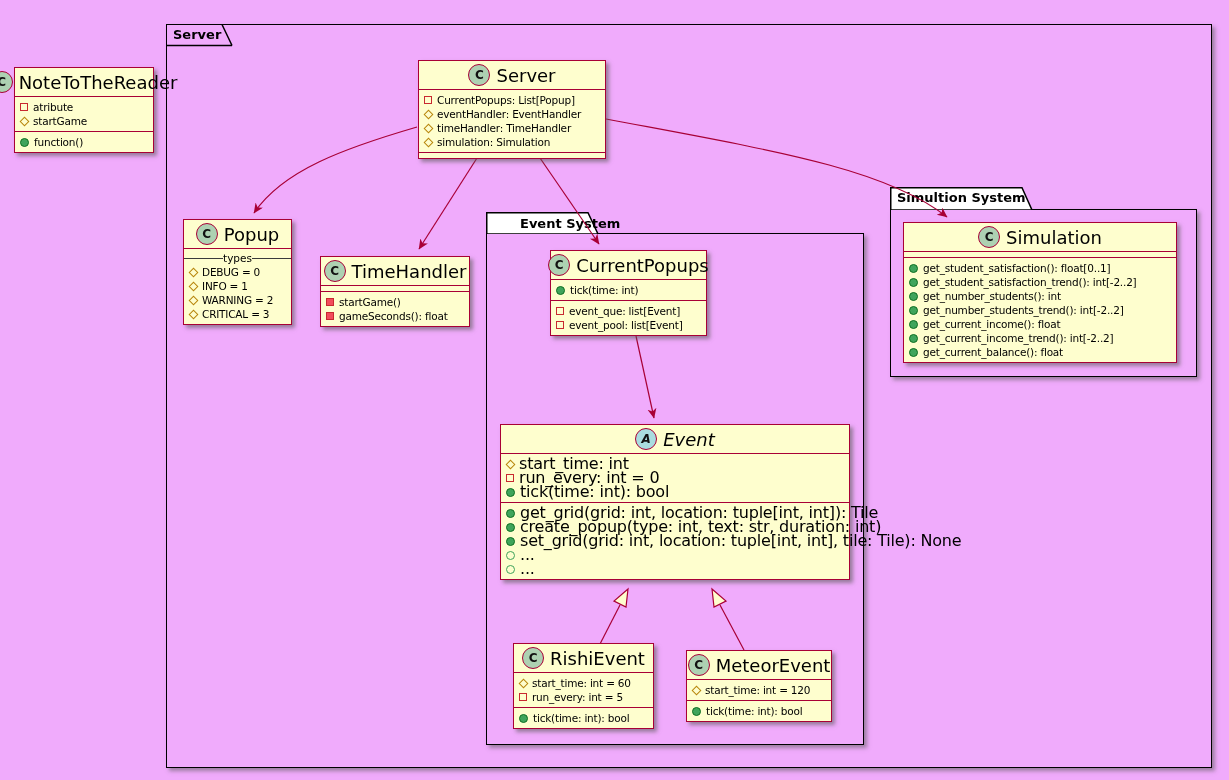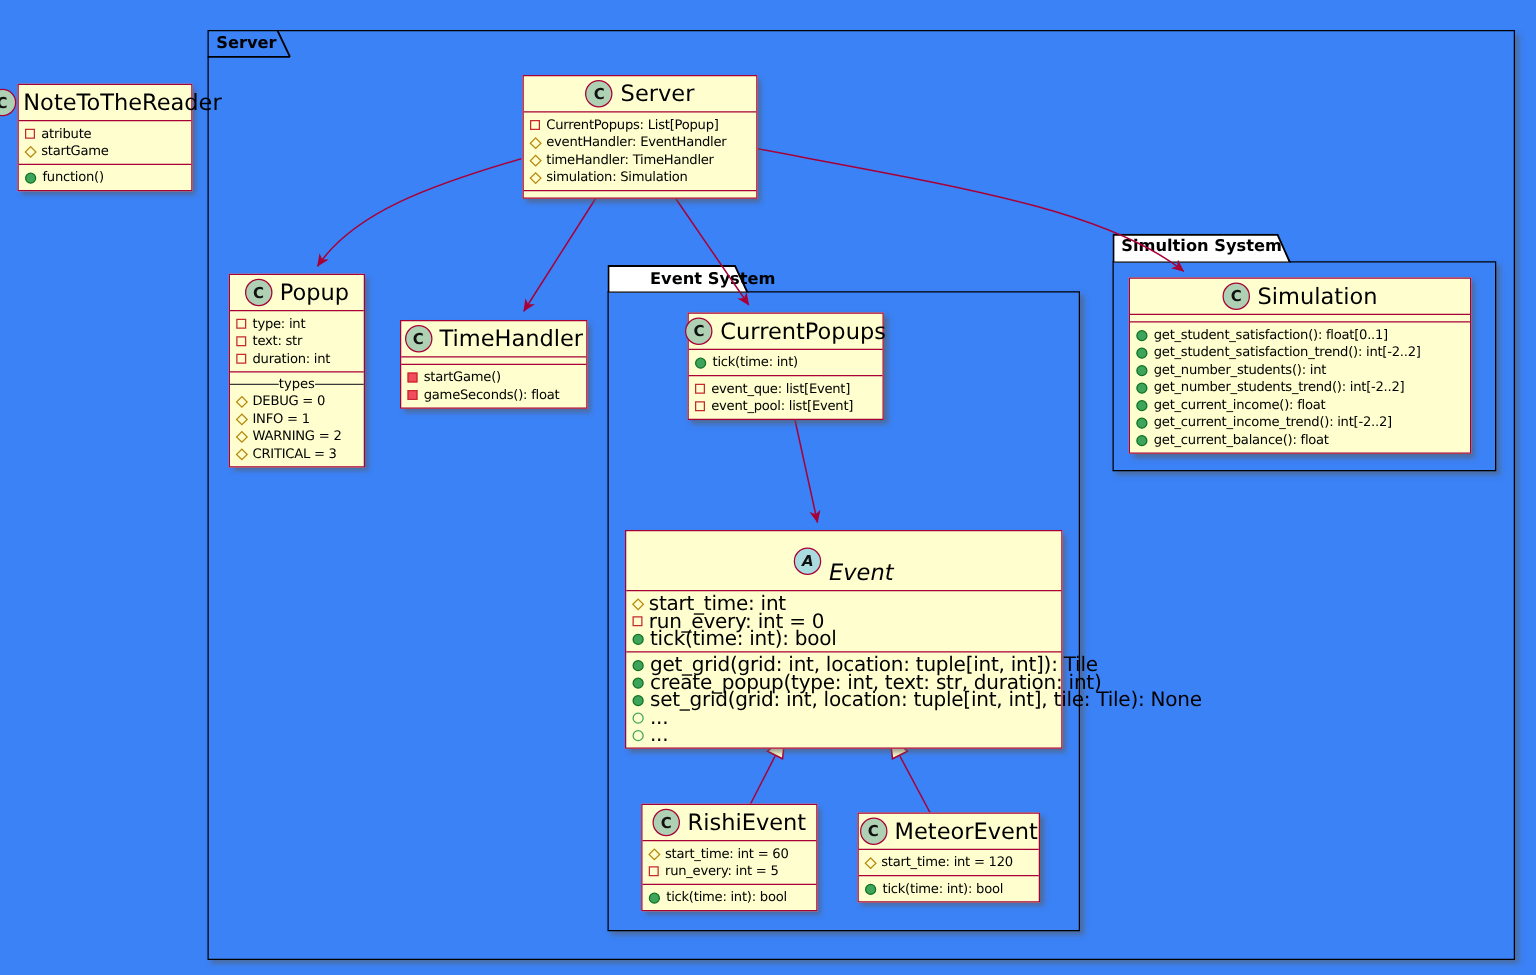--- a/index.html
+++ b/index.html
@@ -1,30 +1,30 @@
 <!DOCTYPE html>
 <html><head>
 <meta charset="utf-8">
 <style>
   html,body{margin:0;padding:0;background:#ffffff;}
-  #canvas{position:relative;width:1229px;height:780px;background:#3b82f6;overflow:hidden;
+  #canvas{position:relative;width:1229px;height:780px;background:#f0abfc;overflow:hidden;
           font-family:"DejaVu Sans","Liberation Sans",sans-serif;color:#000;}
   
   .pkg-body{position:absolute;border:1.5px solid #000;background:transparent;
             box-shadow:3px 3px 4px rgba(90,90,90,0.55);z-index:1;}
   .pkg-tab{position:absolute;z-index:2;}
   .pkg-label{position:absolute;z-index:3;font-weight:bold;font-size:13px;white-space:nowrap;}
   
   #arrows{position:absolute;left:0;top:0;z-index:4;}
   
   .cls{position:absolute;background:#FEFECE;border:1.5px solid #A80036;
        box-shadow:3px 3px 4px rgba(90,90,90,0.6);z-index:10;}
   .cls-header{display:flex;align-items:center;justify-content:center;gap:6px;padding:3px 8px;}
   .cls-name{font-size:18px;white-space:nowrap;}
-  .cls-name.abstract{font-style:italic;margin-top:20px;}
+  .cls-name.abstract{font-style:italic;}
   .circ{width:20px;height:20px;border-radius:50%;border:1px solid #A80036;flex:none;
         display:flex;align-items:center;justify-content:center;
         font-weight:bold;font-size:12px;color:#111;}
   .circ.c{background:#ADD1B2;}
   .circ.a{background:#A9DCDF;font-style:italic;}
   .comp{border-top:1px solid #A80036;padding:3px 5px;}
   .comp.empty{height:5px;padding:0;}
   .member{display:flex;align-items:center;font-size:10.5px;letter-spacing:-0.2px;
           line-height:14px;white-space:nowrap;}
   .cls-event .member{font-size:16px;}
@@ -126,34 +126,20 @@
     </div>
     <div class="comp empty"></div>
   </div>
 
   <div class="cls" style="left:183px;top:219px;width:107px;">
     <div class="cls-header">
       <span class="circ c">C</span>
       <span class="cls-name">Popup</span>
     </div>
     <div class="comp">
-      <div class="member">
-        <span class="ic sq-o"></span>
-        <span>type: int</span>
-      </div>
-      <div class="member">
-        <span class="ic sq-o"></span>
-        <span>text: str</span>
-      </div>
-      <div class="member">
-        <span class="ic sq-o"></span>
-        <span>duration: int</span>
-      </div>
-    </div>
-    <div class="comp">
       <div class="sep">
         <span class="sep-line"></span>
         <span>types</span>
         <span class="sep-line"></span>
       </div>
       <div class="member">
         <span class="ic di-o"></span>
         <span>DEBUG = 0</span>
       </div>
       <div class="member">

